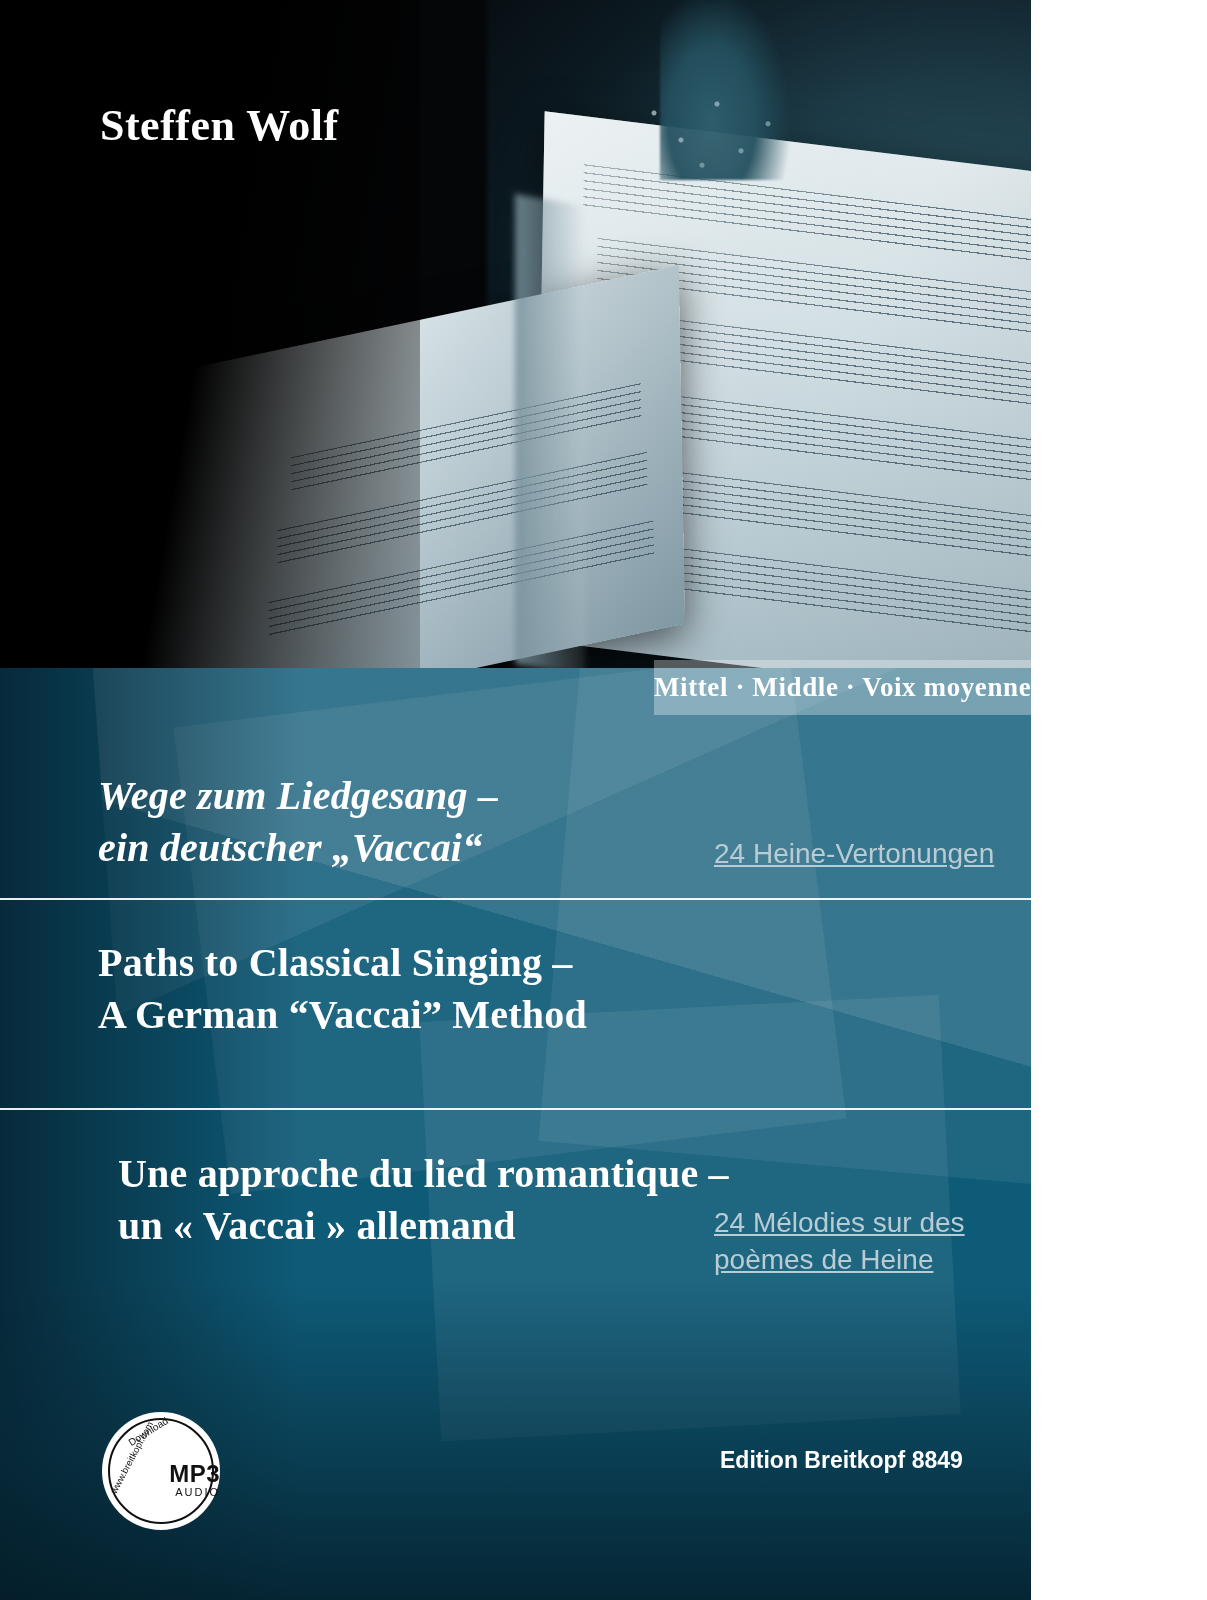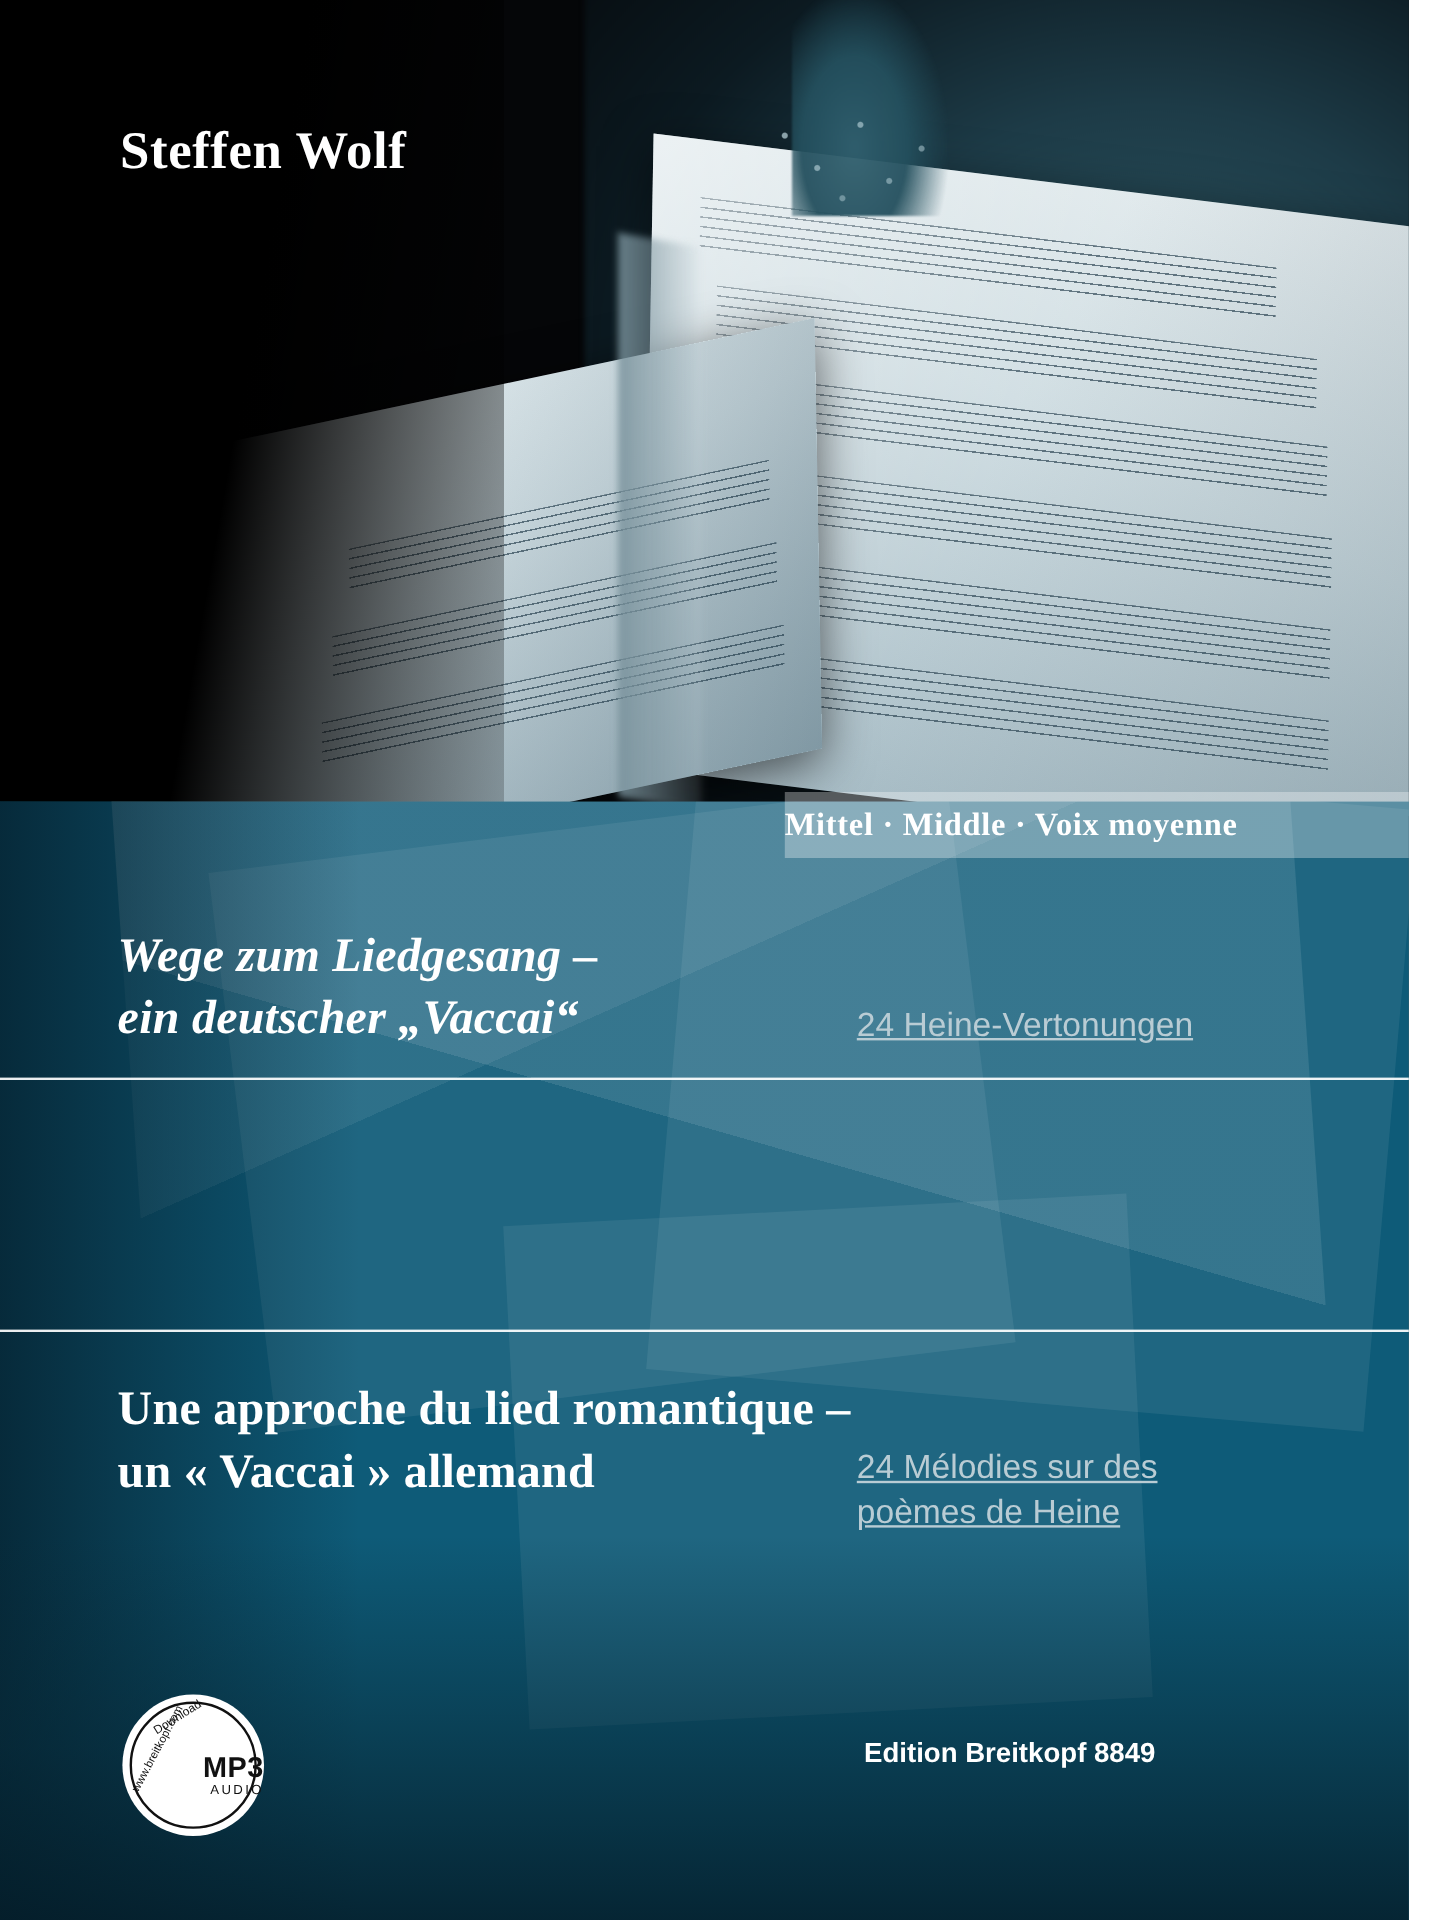--- a/index.html
+++ b/index.html
@@ -2,26 +2,25 @@
 <html><head>
 <meta charset="utf-8">
 <style>
   html, body {
     margin: 0;
     padding: 0;
     background: #ffffff;
   }
   #cover {
     position: relative;
-    width: 1159px;
+    width: 1031px;
     height: 1600px;
     overflow: hidden;
     background: #404040;
     font-family: "Liberation Sans", sans-serif;
-    padding-left: 15px;
   }
 
   
   .photo-area {
     position: absolute;
     left: 0; top: 0;
     width: 1207px;
     height: 680px;
     background: #050608;
     overflow: hidden;
@@ -308,22 +307,24 @@
   <div class="voice-banner">
     <span>Mittel · Middle · Voix moyenne</span>
   </div>
 
   <div class="rule" style="top:898px;"></div>
   <div class="title-main" style="top:770px;font-style:italic;">Wege zum Liedgesang –
 ein deutscher „Vaccai“</div>
   <div class="title-sub" style="top:836px;">24 Heine-Vertonungen</div>
 
   <div class="rule" style="top:1108px;"></div>
-
-  <div class="title-main" style="top:1148px;">Une approche du lied romantique –
+  <div class="title-main" style="top:937px;">Paths to Classical Singing –
+A German “Vaccai” Method</div>
+
+  <div class="title-main" style="top:1148px;margin-left:20px;">Une approche du lied romantique –
 un « Vaccai » allemand</div>
   <div class="title-sub" style="top:1205px;">24 Mélodies sur des
 poèmes de Heine</div>
 
   <div class="mp3-badge">
     <div class="ring"></div>
     <div class="mp3-download">Download</div>
     <div class="mp3-main">
       <span>MP3</span>
     </div>

